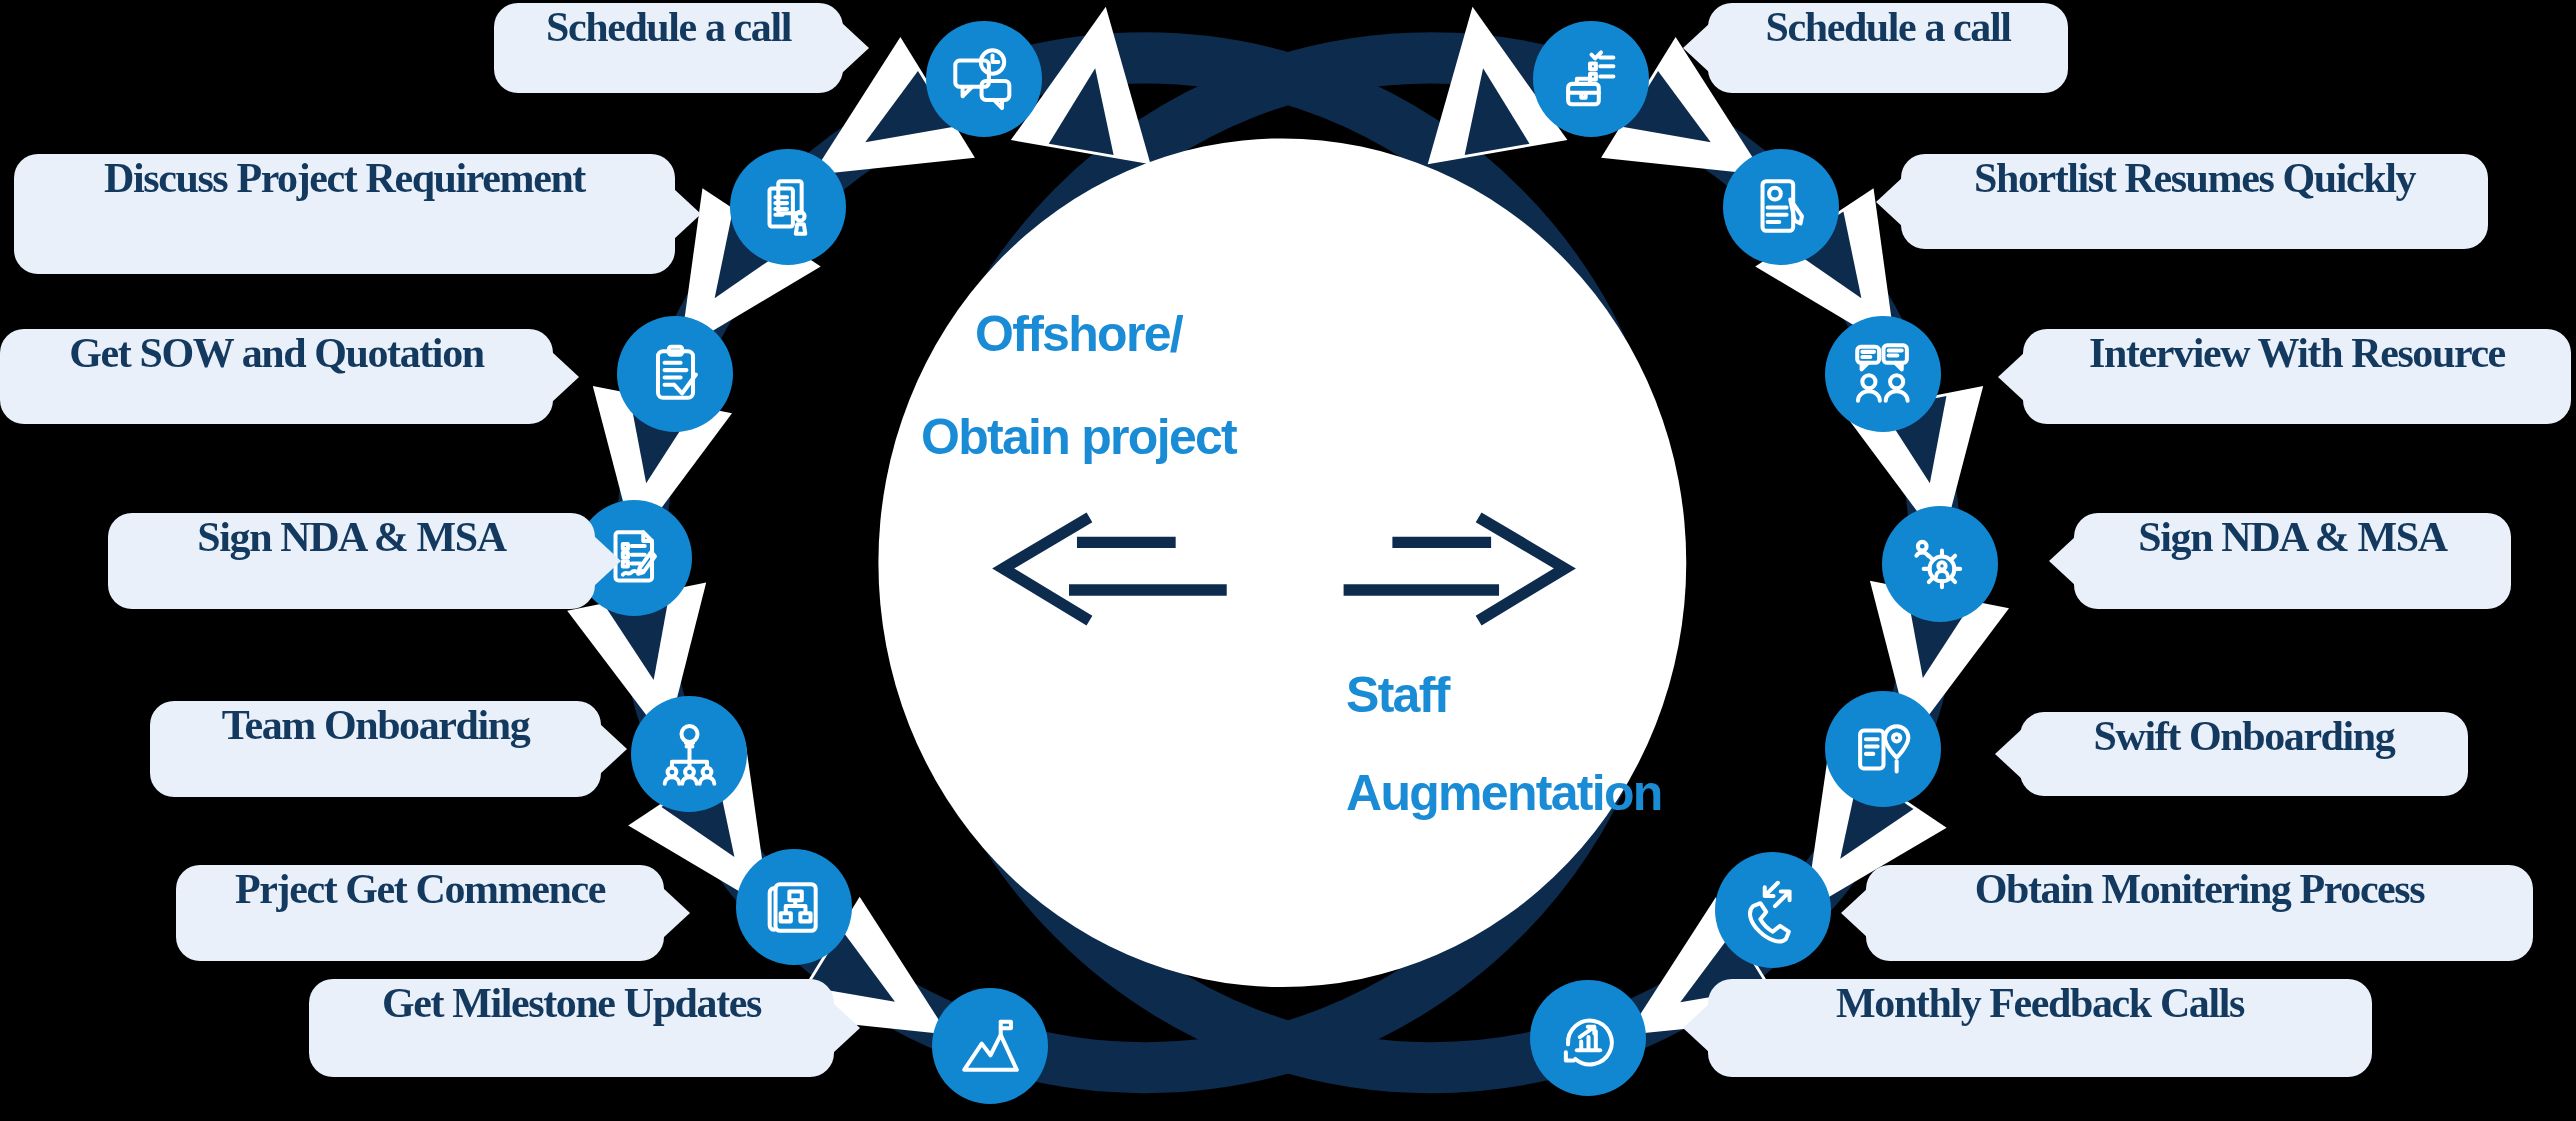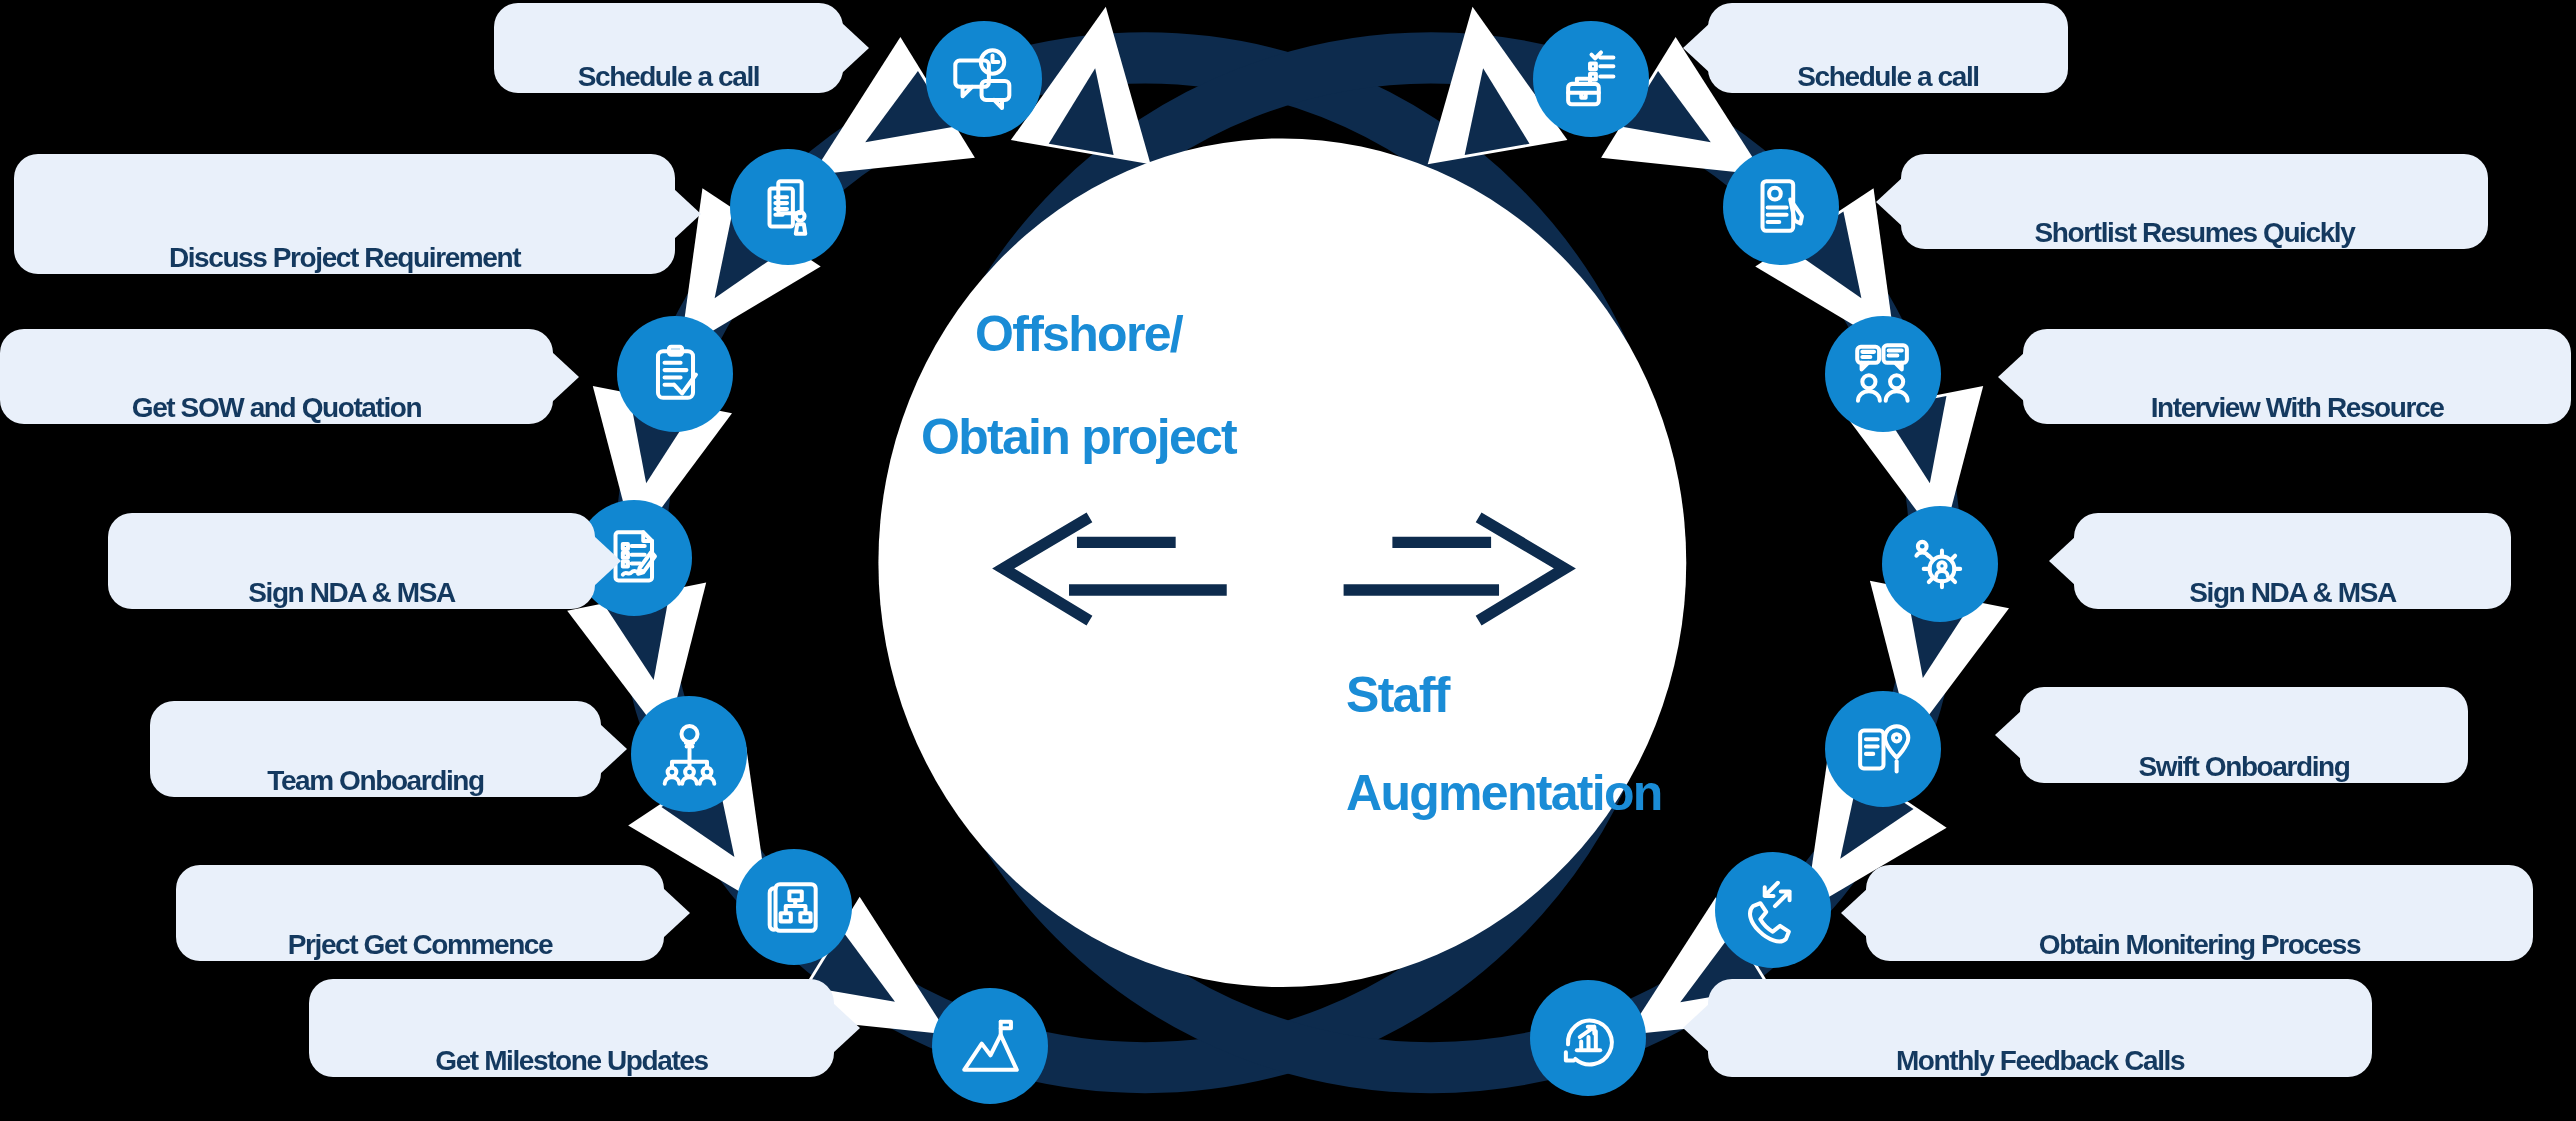--- a/index.html
+++ b/index.html
@@ -4,22 +4,22 @@
 <style>
   :root{
     --background:#000000; --navy:#0d2b4d; --icon_blue:#1187d1;
     --pill_bg:#e9f0fa; --pill_text:#14395f; --center_text_blue:#1a8cd6; --white:#ffffff;
   }
   html,body{margin:0;padding:0;background:var(--background);}
   #canvas{position:relative;width:2576px;height:1121px;background:var(--background);
           overflow:hidden;font-family:"Liberation Sans", sans-serif;}
   #scene{position:absolute;left:0;top:0;}
   .pill{position:absolute;background:var(--pill_bg);border-radius:24px;display:flex;
-        align-items:flex-end;justify-content:center;color:var(--pill_text);
-        font-weight:bold;font-size:28px;letter-spacing:-1.4px;white-space:nowrap;z-index:4;}
+        align-items:flex-start;justify-content:center;color:var(--pill_text);
+        font-weight:bold;font-size:42px;letter-spacing:-1.4px;white-space:nowrap;z-index:4;font-family:Liberation Serif, serif;}
   .pill::after{content:"";position:absolute;top:50%;transform:translateY(-50%);
         width:0;height:0;border-top:25px solid transparent;border-bottom:25px solid transparent;}
   .pill.tail-right::after{right:-25.5px;border-left:27px solid var(--pill_bg);}
   .pill.tail-left::after{left:-25.5px;border-right:27px solid var(--pill_bg);}
   .icon-circle{position:absolute;width:116px;height:116px;border-radius:50%;
         background:var(--icon_blue);display:flex;align-items:center;justify-content:center;z-index:3;}
   .icon-circle svg{width:73px;height:73px;}
   .icon-circle svg *{stroke:#ffffff;fill:none;stroke-width:5.5;stroke-linecap:round;stroke-linejoin:round;}
   .center-title{position:absolute;font-weight:bold;color:var(--center_text_blue);
         font-size:50px;letter-spacing:-1.7px;z-index:2;}
@@ -250,21 +250,21 @@
   </div>
   <div class="pill tail-left" style="left:1901px;top:154px;width:587px;height:95px">
     <span>Shortlist Resumes Quickly</span>
   </div>
   <div class="pill tail-left" style="left:2023px;top:329px;width:548px;height:95px">
     <span>Interview With Resource</span>
   </div>
   <div class="pill tail-left" style="left:2074px;top:513px;width:437px;height:96px">
     <span>Sign NDA &amp; MSA</span>
   </div>
-  <div class="pill tail-left" style="left:2020px;top:687px;width:448px;height:96px">
+  <div class="pill tail-left" style="left:2020px;top:712px;width:448px;height:84px">
     <span>Swift Onboarding</span>
   </div>
   <div class="pill tail-left" style="left:1866px;top:865px;width:667px;height:96px">
     <span>Obtain Monitering Process</span>
   </div>
   <div class="pill tail-left" style="left:1708px;top:979px;width:664px;height:98px">
     <span>Monthly Feedback Calls</span>
   </div>
 
 </div>

